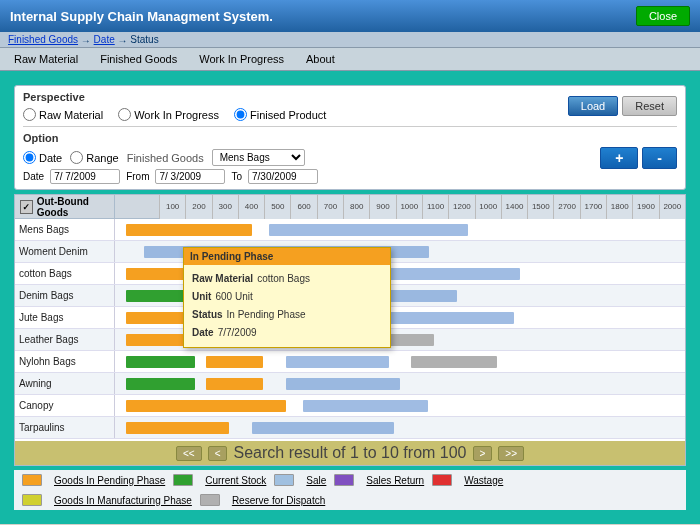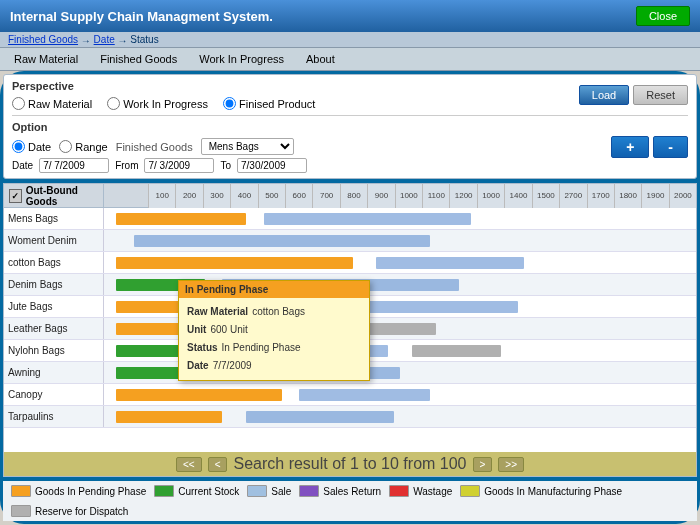--- a/index.html
+++ b/index.html
@@ -42,27 +42,26 @@
     .nav-item {
       padding: 3px 10px;
       cursor: pointer;
       color: #000;
       font-size: 11px;
       background: transparent;
       border: none;
     }
 
     .main-content {
-      background: #0369a1;
-      padding: 3px;
+      background: #14b8a6;
+      padding: 14px;
       height: calc(525px - 72px);
       display: flex;
       flex-direction: column;
       gap: 4px;
-      border-radius: 24px;
     }
 
     .panel {
       background: white;
       border: 1px solid #aabbcc;
       border-radius: 3px;
       padding: 5px 8px;
     }
 
     .panel-title {
@@ -238,29 +237,28 @@
     }
 
     .bar-orange { background: #f5a020; }
     .bar-green { background: #30a030; }
     .bar-blue { background: #6090d0; opacity: 0.6; }
     .bar-gray { background: #b0b0b0; }
 
     .tooltip-box {
       position: absolute;
       top: 28px;
-      left: 174px;
-      width: 192px;
+      left: 168px;
+      width: 208px;
       background: #fffacd;
       border: 1px solid #c8a000;
       z-index: 10;
       font-size: 10px;
       padding: 0;
       box-shadow: 2px 2px 6px rgba(0,0,0,0.3);
-      margin-top: 44px;
     }
     .tooltip-header {
       background: #f5a020;
       color: #333;
       padding: 3px 6px;
       font-size: 10px;
       font-weight: bold;
     }
     .tooltip-body {
       padding: 5px 8px;
@@ -295,21 +293,22 @@
       flex-wrap: wrap;
       gap: 8px;
       padding: 4px 8px;
       background: #eef2f5;
       font-size: 10px;
       align-items: center;
     }
     .legend-item {
       display: flex;
       align-items: center;
-      gap: 4px;
+      gap: 12px;
+      text-decoration: underline;
     }
     .legend-color {
       width: 20px;
       height: 12px;
       border: 1px solid #999;
       border-radius: 1px;
     }
 
     .date-row {
       display: flex;

